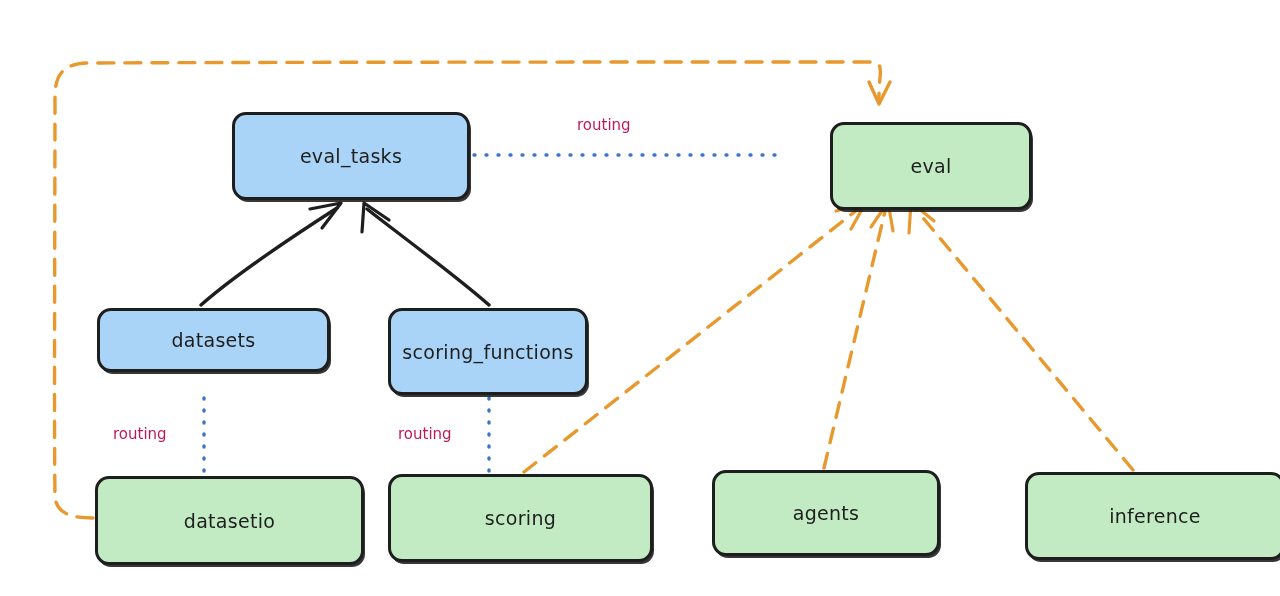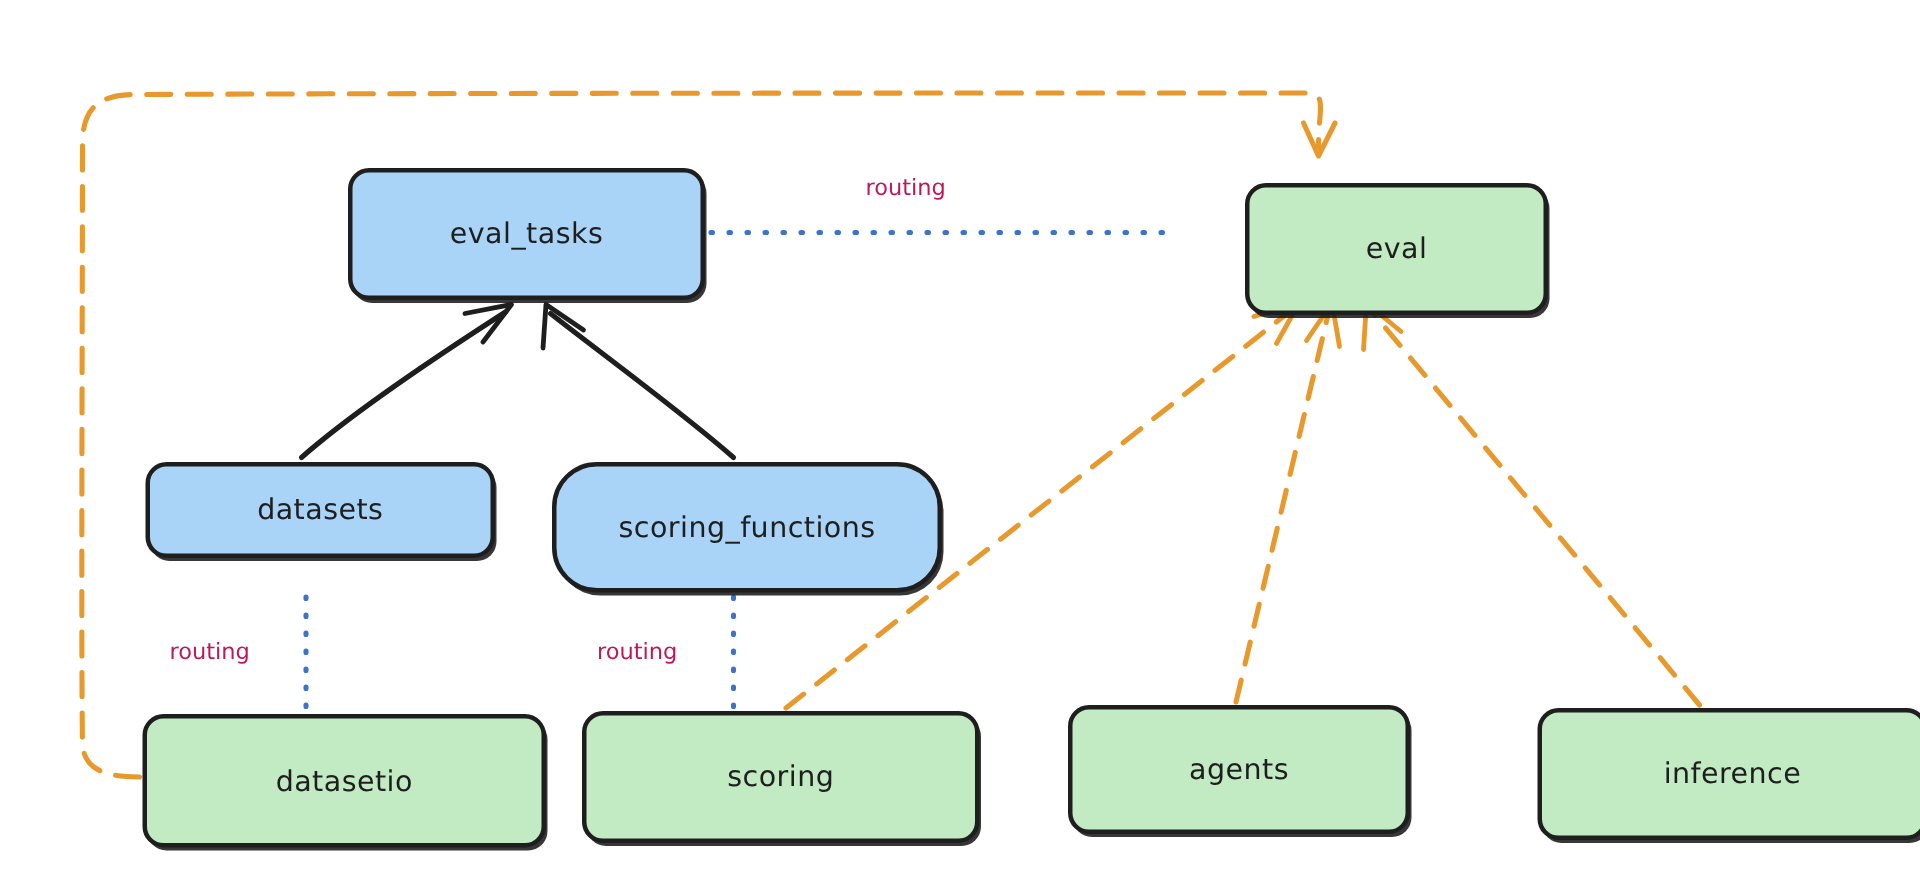--- a/index.html
+++ b/index.html
@@ -107,21 +107,21 @@
   </div>
 
   <div class="node green" style="left:830px; top:110px; width:202px; height:88px;margin-top:12px;">
     <span class="node-label">eval</span>
   </div>
 
   <div class="node blue" style="left:97px; top:308px; width:233px; height:64px;">
     <span class="node-label">datasets</span>
   </div>
 
-  <div class="node blue" style="left:368px; top:308px; width:260px; height:87px;border-radius:30px;">
+  <div class="node blue" style="left:388px; top:308px; width:200px; height:87px;">
     <span class="node-label">scoring_functions</span>
   </div>
 
   <div class="node green" style="left:95px; top:476px; width:269px; height:89px;">
     <span class="node-label">datasetio</span>
   </div>
 
   <div class="node green" style="left:388px; top:474px; width:265px; height:88px;">
     <span class="node-label">scoring</span>
   </div>

